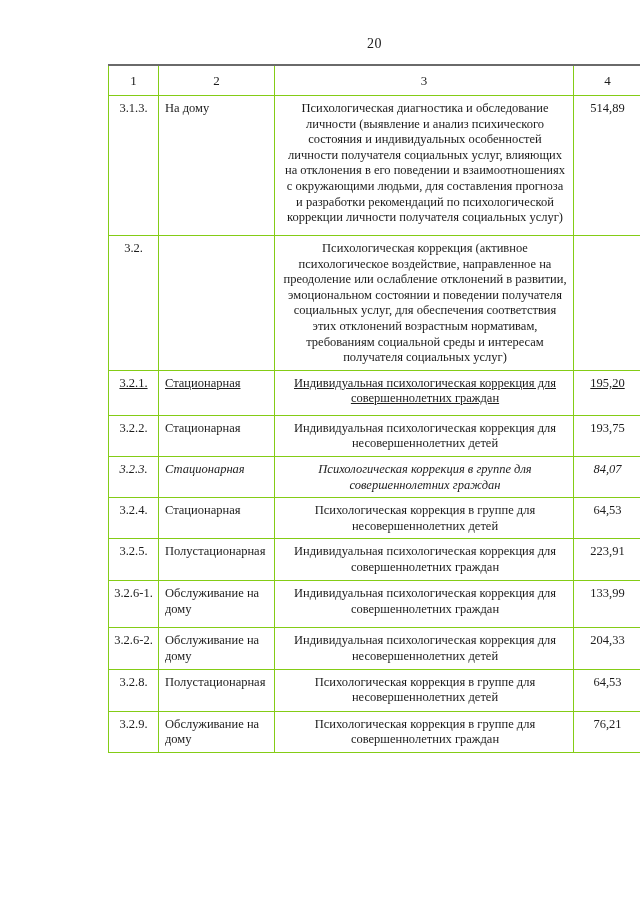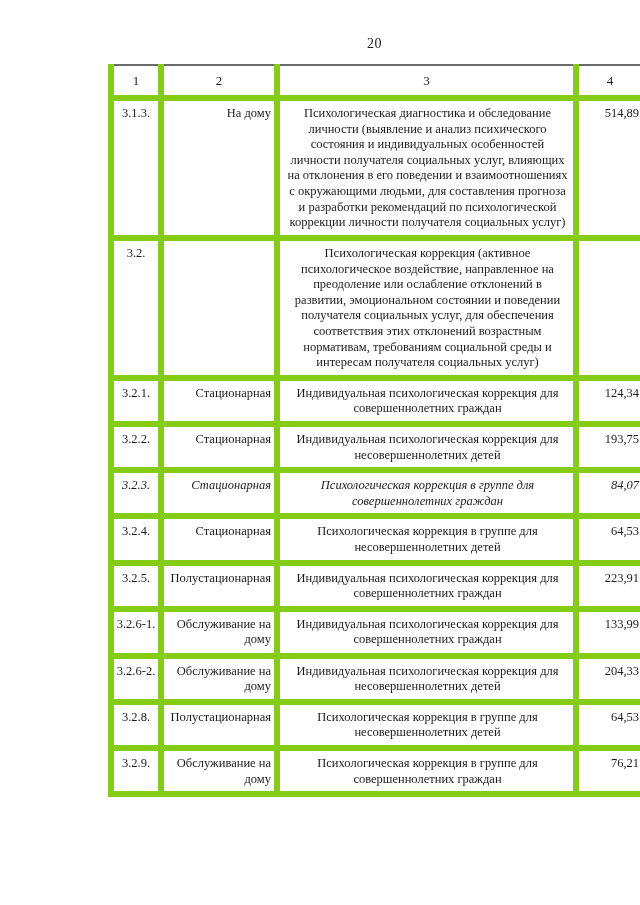--- a/index.html
+++ b/index.html
@@ -32,53 +32,53 @@
     width: 533px;
     font-size: 12.5px;
     line-height: 15.6px;
   }
   table.tariff-table col.c1 { width: 50px; }
   table.tariff-table col.c2 { width: 116px; }
   table.tariff-table col.c3 { width: 299px; }
   table.tariff-table col.c4 { width: 68px; }
   table.tariff-table th,
   table.tariff-table td {
-    border: 6px solid #84cc16;
+    border: 1px solid #84cc16;
     vertical-align: top;
     font-weight: normal;
     overflow: hidden;
   }
   table.tariff-table thead th {
     height: 29px;
     text-align: center;
     vertical-align: middle;
     font-size: 13px;
     padding: 0;
     border-top: 2px solid #6a6a6a;
   }
   td.c1 {
     text-align: center;
     padding: 5px 2px 4px 2px;
   }
   td.c2 {
-    text-align: right;
+    text-align: left;
     padding: 5px 3px 4px 6px;
   }
   td.c3 {
     text-align: center;
     padding: 5px 5px 4px 7px;
   }
   td.c4 {
-    text-align: right;
+    text-align: center;
     padding: 5px 2px 4px 2px;
   }
   tbody tr { height: 40px; }
   tbody tr:nth-child(1) { height: 140px; }
   tbody tr:nth-child(2) { height: 131px; }
-  tbody tr:nth-child(3) { height: 45px; }
+  tbody tr:nth-child(3) { height: 45px; text-decoration: underline; }
   tbody tr:nth-child(4) { height: 40px; }
   tbody tr:nth-child(5) { height: 41px; font-style: italic; }
   tbody tr:nth-child(6) { height: 40px; }
   tbody tr:nth-child(7) { height: 42px; }
   tbody tr:nth-child(8) { height: 47px; }
   tbody tr:nth-child(9) { height: 38px; }
   tbody tr:nth-child(10) { height: 42px; }
   tbody tr:nth-child(11) { height: 40px; }
   tbody tr:nth-child(12) { height: 40px; }
   tbody tr:nth-child(13) { height: 42px; }
@@ -117,21 +117,21 @@
     <td class="c1">3.2.</td>
     <td class="c2"></td>
     <td class="c3">Психологическая коррекция (активное психологическое воздействие, направленное на преодоление или ослабление отклонений в развитии, эмоциональном состоянии и поведении получателя социальных услуг, для обеспечения соответствия этих отклонений возрастным нормативам, требованиям социальной среды и интересам получателя социальных услуг)</td>
     <td class="c4"></td>
   </tr>
 
   <tr>
     <td class="c1">3.2.1.</td>
     <td class="c2">Стационарная</td>
     <td class="c3">Индивидуальная психологическая коррекция для совершеннолетних граждан</td>
-    <td class="c4">124,34</td>
+    <td class="c4">195,20</td>
   </tr>
 
   <tr>
     <td class="c1">3.2.2.</td>
     <td class="c2">Стационарная</td>
     <td class="c3">Индивидуальная психологическая коррекция для несовершеннолетних детей</td>
     <td class="c4">193,75</td>
   </tr>
 
   <tr>

